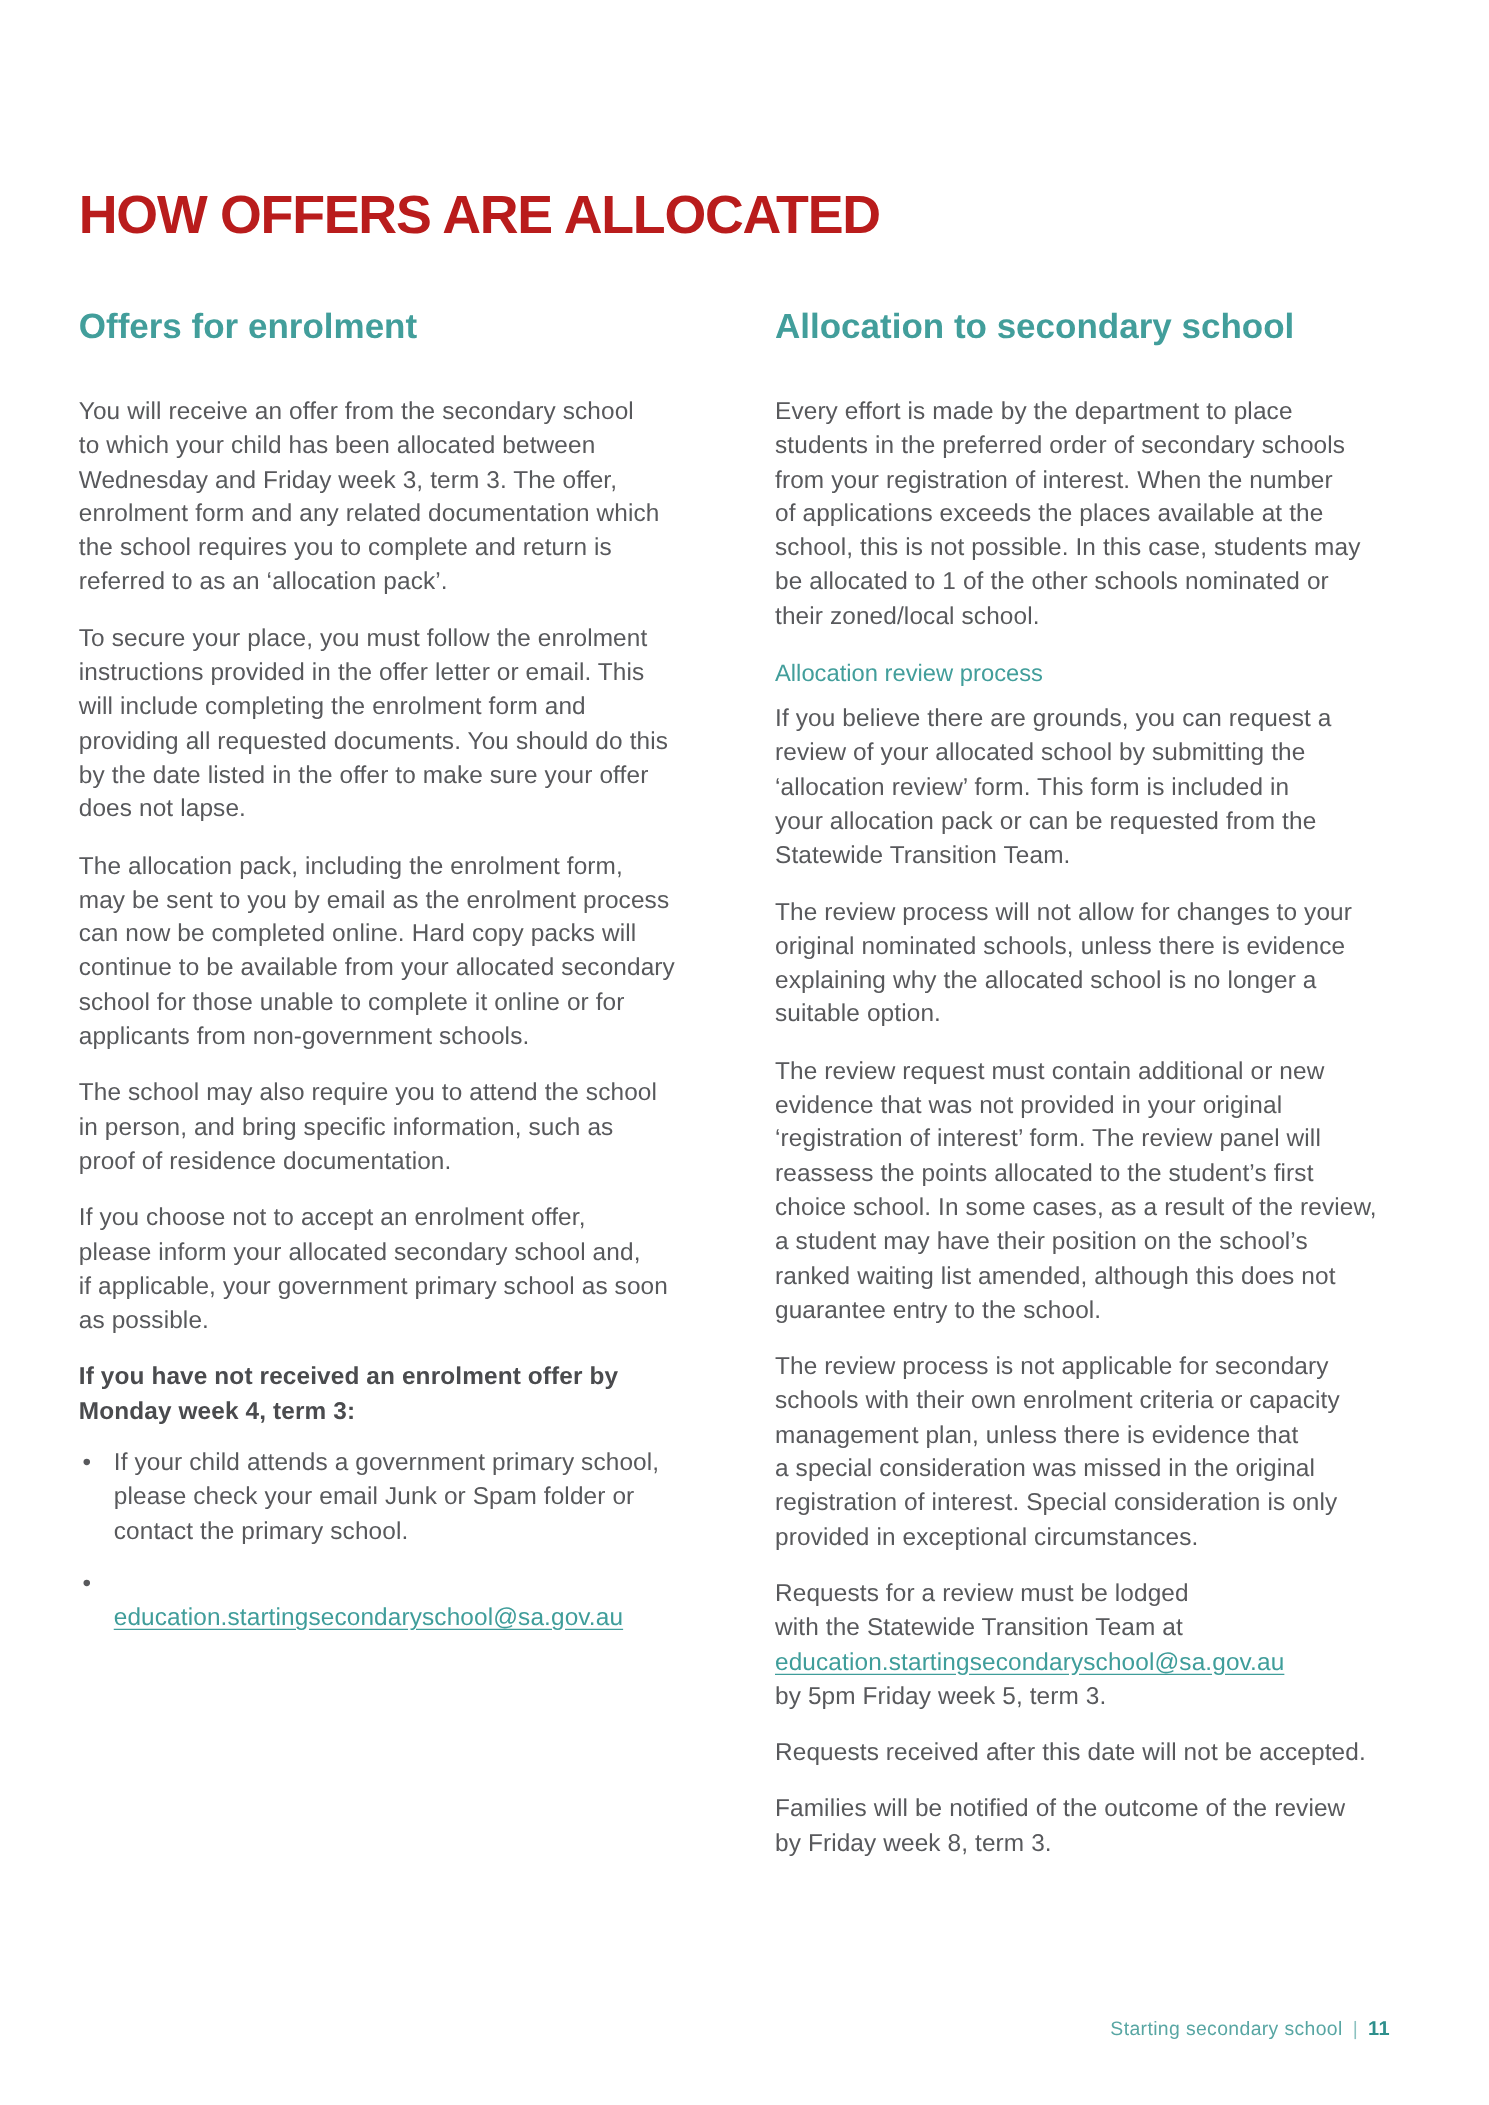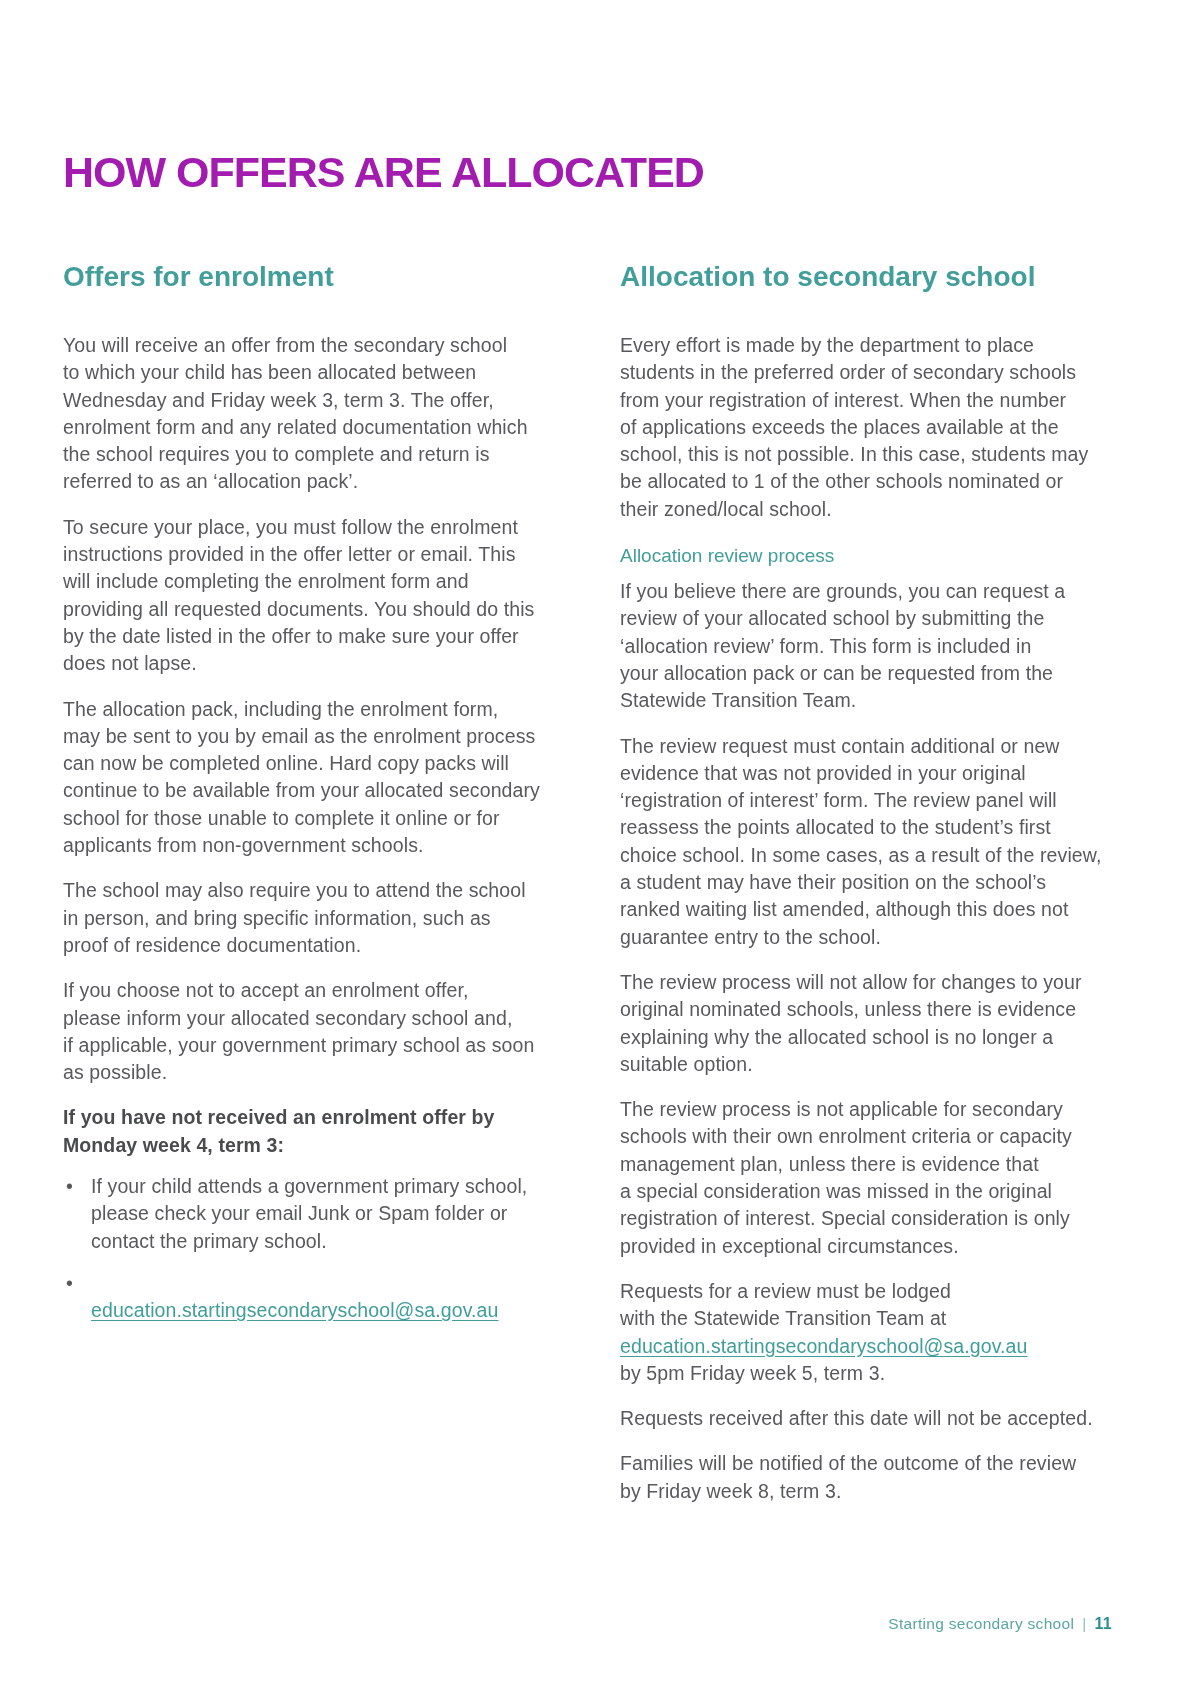--- a/index.html
+++ b/index.html
@@ -12,26 +12,26 @@
     overflow: hidden;
   }
   .page-title {
     position: absolute;
     left: 63px;
     top: 148px;
     margin: 0;
     font-size: 43px;
     font-weight: bold;
     letter-spacing: -1px;
-    color: #a21caf;
+    color: #b91c1c;
   }
   .columns {
     position: absolute;
     left: 63px;
-    top: 260px;
+    top: 244px;
     display: flex;
     gap: 37px;
   }
   .col-left  { width: 520px; }
   .col-right { width: 528px; }
   h2.col-heading {
     margin: 0 0 38px 0;
     font-size: 28px;
     line-height: 34px;
     font-weight: bold;
@@ -158,32 +158,32 @@
 of applications exceeds the places available at the
 school, this is not possible. In this case, students may
 be allocated to 1 of the other schools nominated or
 their zoned/local school.</p>
       <h3 class="sub-heading">Allocation review process</h3>
       <p class="body">If you believe there are grounds, you can request a
 review of your allocated school by submitting the
 ‘allocation review’ form. This form is included in
 your allocation pack or can be requested from the
 Statewide Transition Team.</p>
+      <p class="body">The review process will not allow for changes to your
+original nominated schools, unless there is evidence
+explaining why the allocated school is no longer a
+suitable option.</p>
       <p class="body">The review request must contain additional or new
 evidence that was not provided in your original
 ‘registration of interest’ form. The review panel will
 reassess the points allocated to the student’s first
 choice school. In some cases, as a result of the review,
 a student may have their position on the school’s
 ranked waiting list amended, although this does not
 guarantee entry to the school.</p>
-      <p class="body">The review process will not allow for changes to your
-original nominated schools, unless there is evidence
-explaining why the allocated school is no longer a
-suitable option.</p>
       <p class="body">The review process is not applicable for secondary
 schools with their own enrolment criteria or capacity
 management plan, unless there is evidence that
 a special consideration was missed in the original
 registration of interest. Special consideration is only
 provided in exceptional circumstances.</p>
       <p class="body"><span>Requests for a review must be lodged
 with the Statewide Transition Team at</span><br><a class="email-link" href="#">education.startingsecondaryschool@sa.gov.au</a><br><span>by 5pm Friday week 5, term 3.</span></p>
       <p class="body">Requests received after this date will not be accepted.</p>
       <p class="body">Families will be notified of the outcome of the review

